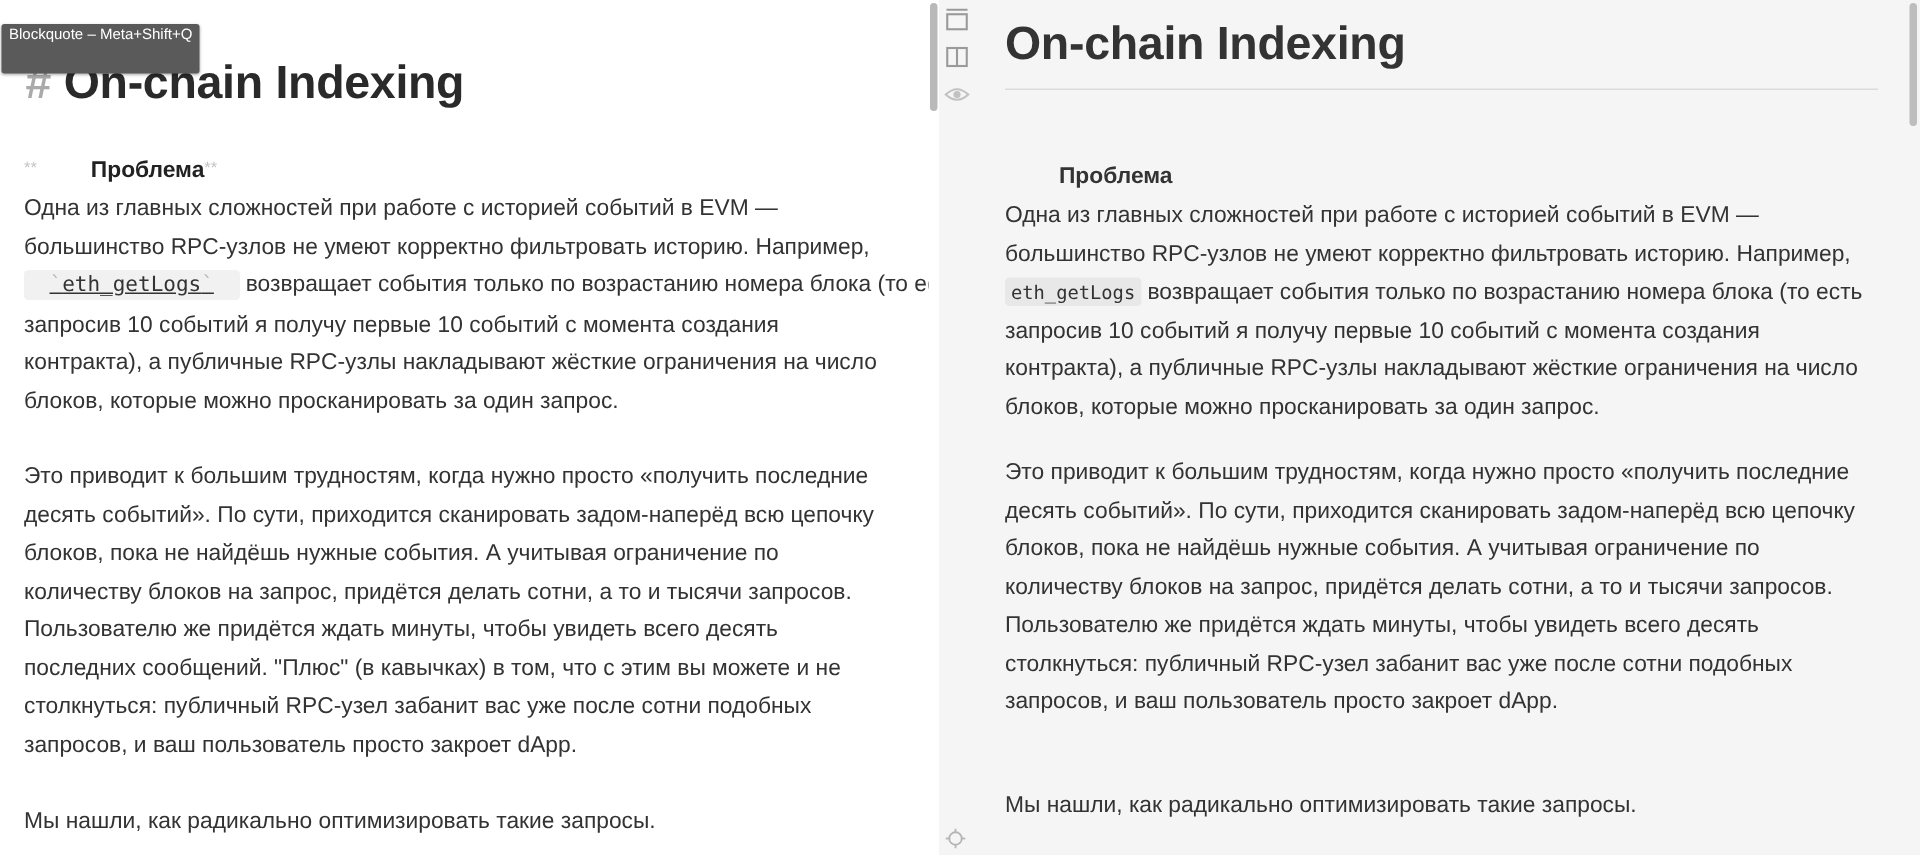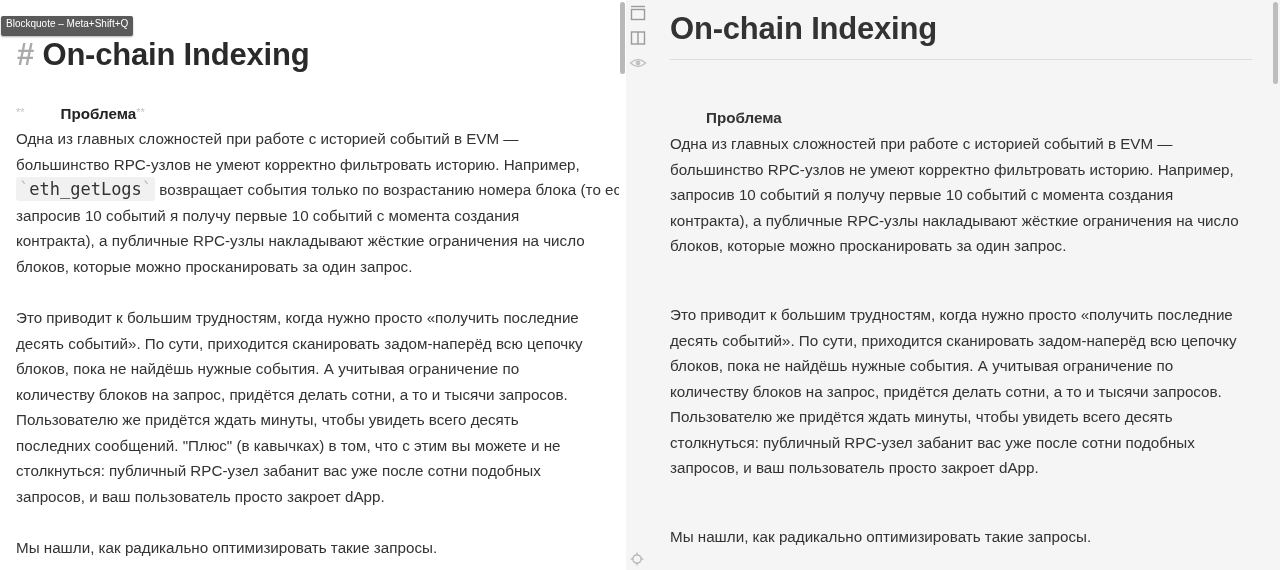--- a/index.html
+++ b/index.html
@@ -15,22 +15,22 @@
   .editor-content { position: absolute; left: 16px; top: 0; width: 590px; }
   .editor h1 {
     font-size: 31px; font-weight: bold; color: #2a2a2a; margin: 1px;
     position: absolute; top: 36px; left: 0; white-space: nowrap; letter-spacing: -0.2px;
   }
   .editor h1 .hash { color: #aaaaaa; font-weight: bold; }
   .md-line { font-size: 15.2px; line-height: 25.5px; color: #333; white-space: nowrap; }
   .md-marker { color: #c4c4c4; font-size: 11px; vertical-align: 3px; }
   .strong { font-weight: bold; color: #222; padding-left: 36px; }
   .code-src {
-    font-family: "DejaVu Sans Mono", monospace; font-size: 17px;
-    background: #f1f1f1; padding: 2px 3px; border-radius: 3px; color: #333;
+    font-family: "DejaVu Sans Mono", monospace; font-size: 14px;
+    background: #f1f1f1; padding: 2px 17px; border-radius: 3px; color: #333; text-decoration: underline;
   }
   .code-src .tick { color: #bbb; }
   .editor-para { position: absolute; left: 0; }
 
   .divider-strip {
     position: absolute; left: 619px; top: 0; width: 7px; height: 570px; background: #ffffff;
   }
   .editor-scrollbar {
     position: absolute; left: 620px; top: 2px; width: 5px; height: 72px;
     background: #b9b9b9; border-radius: 3px;
@@ -56,21 +56,21 @@
     font-family: "DejaVu Sans Mono", monospace; font-size: 12.5px;
     background: #e8e8e8; padding: 2px 4px; border-radius: 3px; color: #333;
   }
   .preview-scrollbar {
     position: absolute; left: 1273px; top: 2px; width: 5px; height: 82px;
     background: #bdbdbd; border-radius: 3px;
   }
   .sync-icon { position: absolute; left: 630px; top: 552px; width: 14px; height: 14px; }
 
   .tooltip {
-    position: absolute; left: 1px; top: 16px; height: 20px; line-height: 16px;
+    position: absolute; left: 1px; top: 16px; height: 33px; line-height: 16px;
     padding: 0 5px; background: #5a5a5a; color: #ffffff; font-size: 10px;
     border-radius: 2px; white-space: nowrap; box-shadow: 0 1px 2px rgba(0,0,0,0.3);
   }
 </style>
 </head>
 <body>
 
 <div class="editor">
   <div class="editor-content">
     <h1>
@@ -129,20 +129,23 @@
 
   <div class="preview-content">
     <h1>On-chain Indexing</h1>
     <div class="rule"></div>
 
     <div class="pv-para pv-line strong" style="top:105px;">Проблема</div>
 
     <div class="pv-para" style="top:131px;">
       <div class="pv-line">Одна из главных сложностей при работе с историей событий в EVM —</div>
       <div class="pv-line">большинство RPC-узлов не умеют корректно фильтровать историю. Например,</div>
+      <div class="pv-line">
+        <span class="code-pv">eth_getLogs</span><span> возвращает события только по возрастанию номера блока (то есть</span>
+      </div>
       <div class="pv-line">запросив 10 событий я получу первые 10 событий с момента создания</div>
       <div class="pv-line">контракта), а публичные RPC-узлы накладывают жёсткие ограничения на число</div>
       <div class="pv-line">блоков, которые можно просканировать за один запрос.</div>
     </div>
 
     <div class="pv-para" style="top:302px;">
       <div class="pv-line">Это приводит к большим трудностям, когда нужно просто «получить последние</div>
       <div class="pv-line">десять событий». По сути, приходится сканировать задом-наперёд всю цепочку</div>
       <div class="pv-line">блоков, пока не найдёшь нужные события. А учитывая ограничение по</div>
       <div class="pv-line">количеству блоков на запрос, придётся делать сотни, а то и тысячи запросов.</div>

